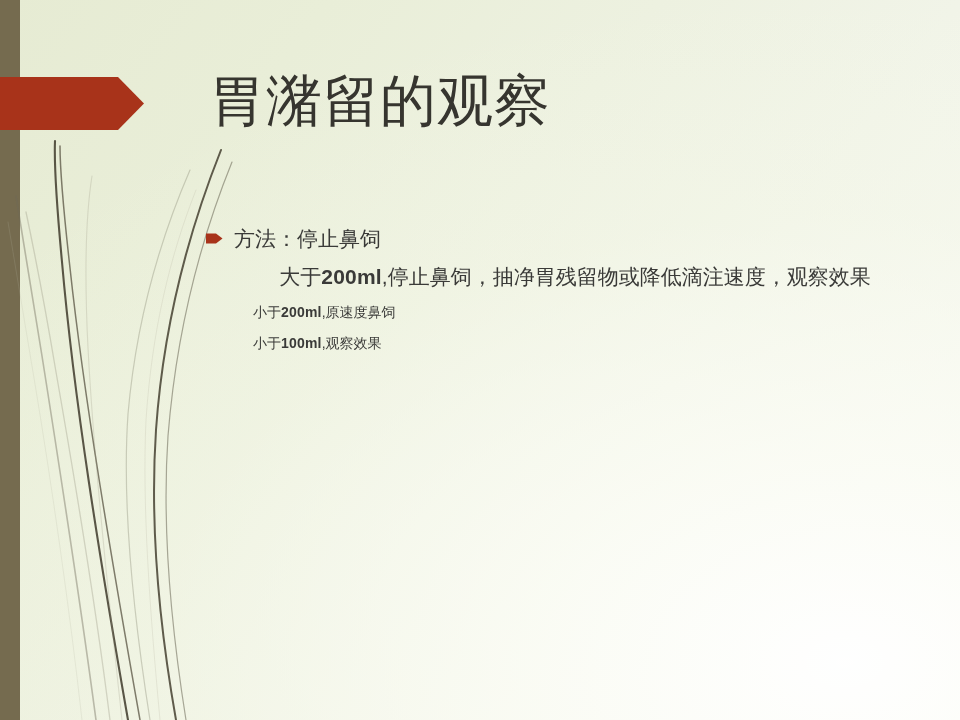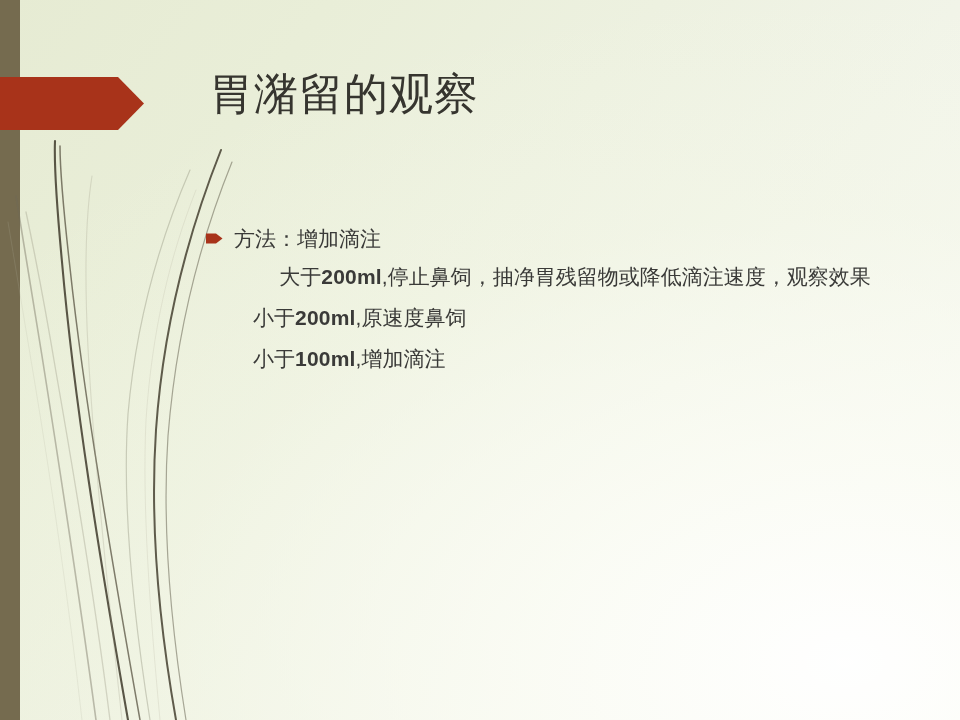--- a/index.html
+++ b/index.html
@@ -69,21 +69,21 @@
     width: 144px;
     height: 53px;
   }
 
   
   .title {
     position: absolute;
     left: 209px;
     top: 68px;
     width: 700px;
-    font-size: 44px;
+    font-size: 56px;
     line-height: 1.18;
     color: #36352f;
     letter-spacing: 1px;
     white-space: nowrap;
   }
 
   
   .body-block {
     position: absolute;
     left: 206px;
@@ -104,21 +104,21 @@
     padding-top: 9px;
     line-height: 0;
   }
   .bullet-text {
     font-size: 21px;
     line-height: 1.42;
     color: #3a3a38;
   }
 
   .line {
-    font-size: 21px;
+    font-size: 14px;
     line-height: 1.42;
     color: #3a3a38;
   }
 
   .line-wrap {
     margin-top: 8px;
     margin-left: 39px;
     width: 660px;
     font-size: 21px;
     line-height: 1.45;
@@ -165,30 +165,30 @@
   <div class="title">胃潴留的观察</div>
 
   <div class="body-block">
 
     <div class="bullet-row">
       <span class="bullet-mark">
         <svg width="17" height="11" viewBox="0 0 17 11" aria-hidden="true">
           <polygon points="0,0.5 10,0.5 16.5,5.5 10,10.5 0,10.5" fill="#a8331a"></polygon>
         </svg>
       </span>
-      <span class="bullet-text">方法：增加滴注</span>
+      <span class="bullet-text">方法：停止鼻饲</span>
     </div>
 
     <div class="line-wrap">
       <span><span>大于</span><span class="bold">200ml</span><span>,停止鼻饲，抽净胃残留物或降低滴注速度，观察效果</span></span>
     </div>
 
     <div class="line line-a">
       <span><span>小于</span><span class="bold">200ml</span><span>,原速度鼻饲</span></span>
     </div>
 
     <div class="line line-b">
-      <span><span>小于</span><span class="bold">100ml</span><span>,增加滴注</span></span>
+      <span><span>小于</span><span class="bold">100ml</span><span>,观察效果</span></span>
     </div>
 
 
   </div>
 </div>
 
 </body></html>

